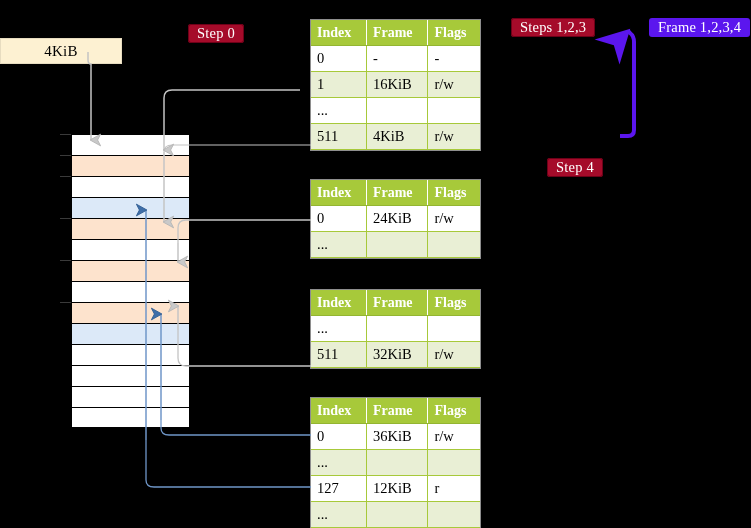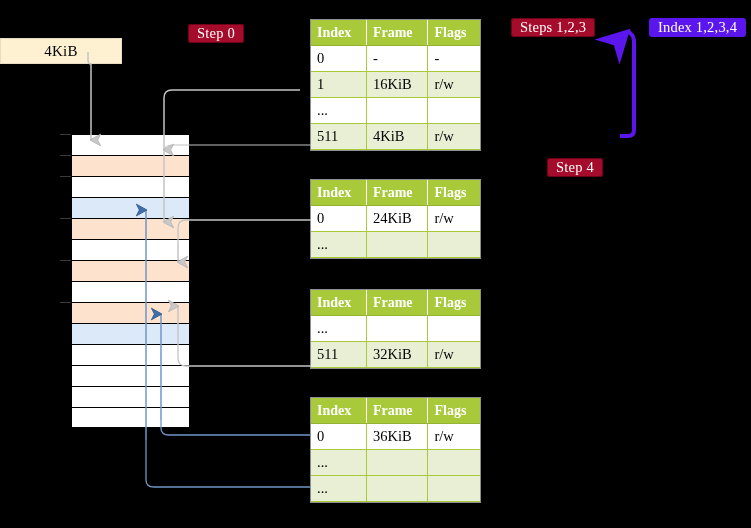--- a/index.html
+++ b/index.html
@@ -99,21 +99,21 @@
 <div class="abs tick" style="top:218px"></div>
 <div class="abs tick" style="top:260px"></div>
 <div class="abs tick" style="top:302px"></div>
 
 <div class="abs" id="vaddr-box">
   <span>4KiB</span>
 </div>
 
 <div class="abs badge badge-red" id="step0">Step 0</div>
 <div class="abs badge badge-red" id="steps123">Steps 1,2,3</div>
-<div class="abs badge badge-blue" id="steps1234">Index 1,2,3,4</div>
+<div class="abs badge badge-blue" id="steps1234">Frame 1,2,3,4</div>
 <div class="abs badge badge-red" id="step4">Step 4</div>
 
 <table class="ptab" id="tab1">
     <tbody>
       <tr>
         <th class="c0">Index</th>
         <th class="c1">Frame</th>
         <th class="c2">Flags</th>
       </tr>
       <tr>
@@ -185,20 +185,25 @@
       </tr>
       <tr>
         <td class="c0">0</td>
         <td class="c1">36KiB</td>
         <td class="c2">r/w</td>
       </tr>
       <tr class="alt">
         <td class="c0">...</td>
         <td class="c1"></td>
         <td class="c2"></td>
+      </tr>
+      <tr>
+        <td class="c0">127</td>
+        <td class="c1">12KiB</td>
+        <td class="c2">r</td>
       </tr>
       <tr class="alt">
         <td class="c0">...</td>
         <td class="c1"></td>
         <td class="c2"></td>
       </tr>
     </tbody>
   </table>
 
 <svg class="overlay" viewBox="0 0 751 528">

